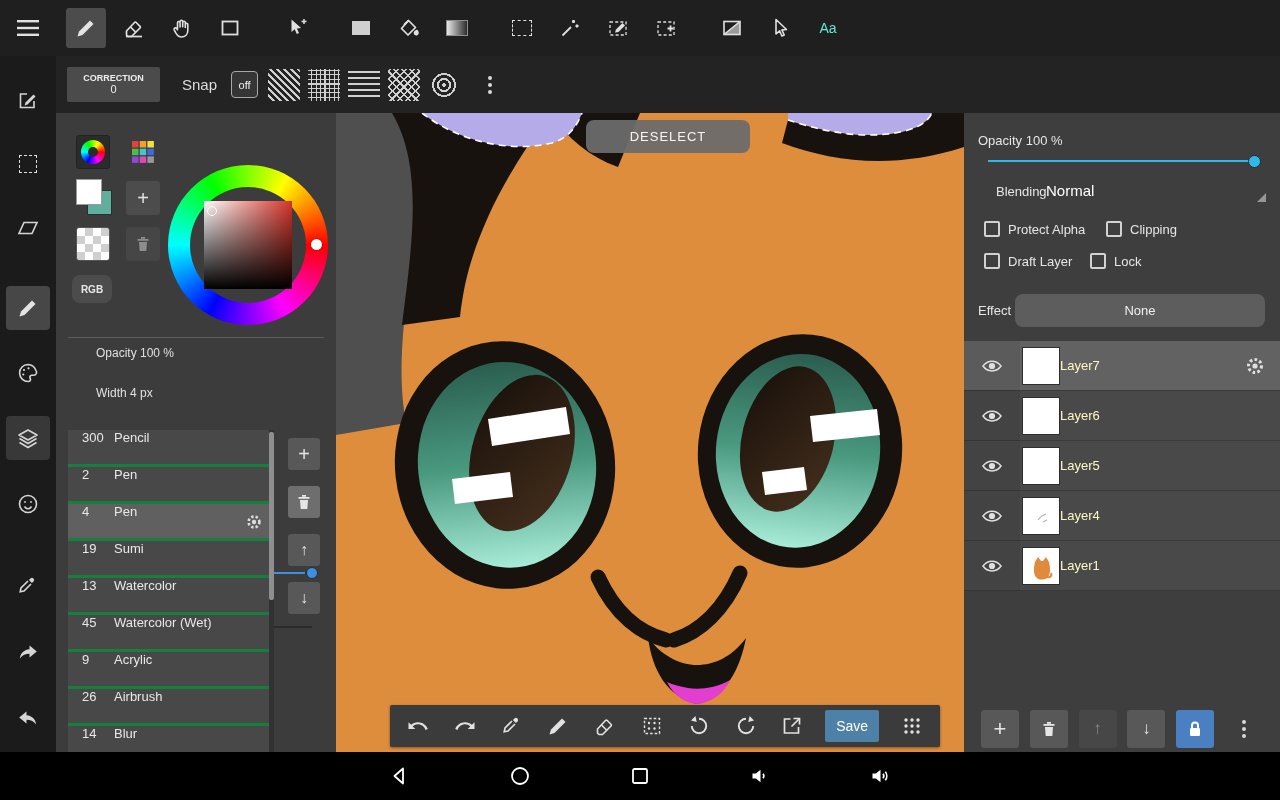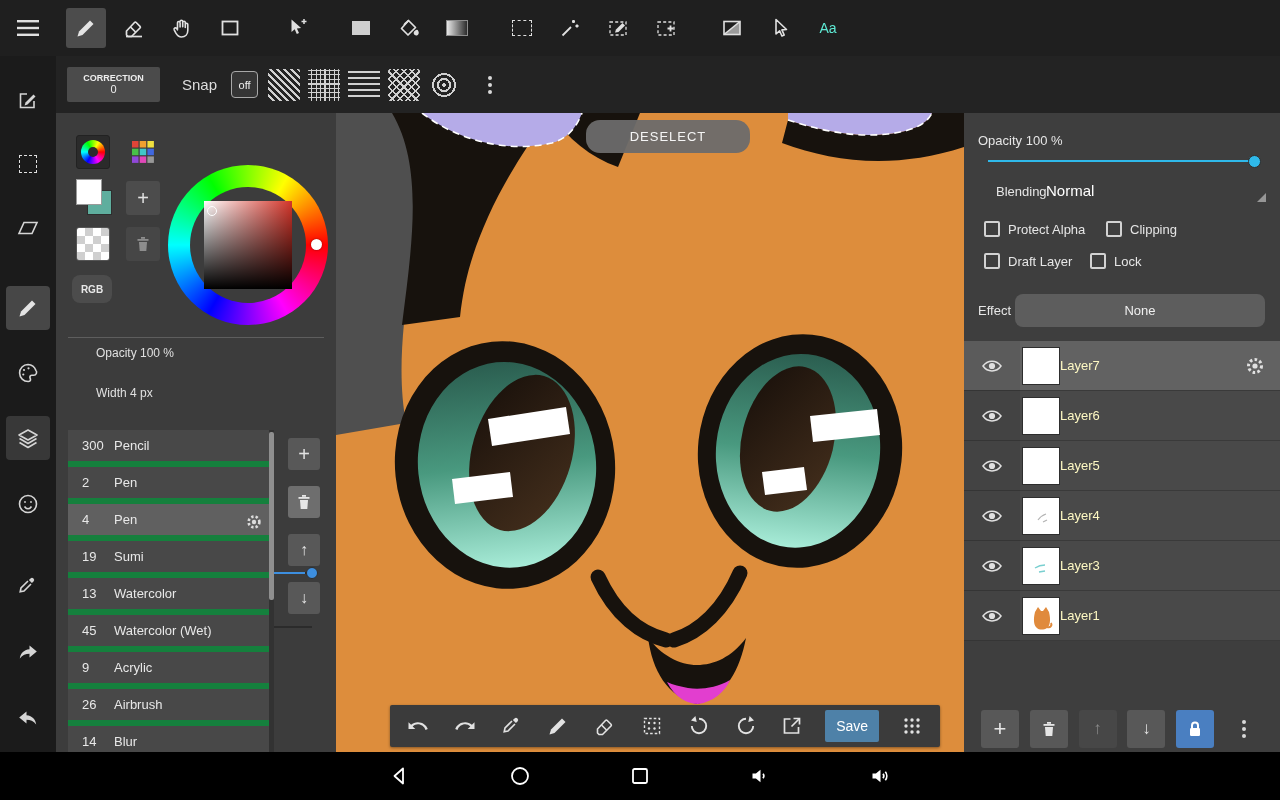--- a/index.html
+++ b/index.html
@@ -58,32 +58,32 @@
 .hue-cursor{position:absolute;left:143px;top:74px;width:11px;height:11px;border-radius:50%;background:#fff;box-shadow:0 0 2px #0008}
 .divider{background:#5e5e5e;height:1px}
 .small-label{font-size:12px;color:#e0e0e0}
 .slider{position:relative;height:14px}
 .slider .track{position:absolute;left:0;right:0;top:6px;height:2px;background:#2b2b2b}
 .slider .fill{position:absolute;left:0;top:6px;height:2px}
 .slider .thumb{position:absolute;top:1px;width:12px;height:12px;border-radius:50%}
 .blue .fill,.blue .thumb{background:#3d8fe0}
 .cyan .fill,.cyan .thumb{background:#2fb9ea}
 .brush-list{left:12px;top:317px;width:201px;height:322px;overflow:hidden;background:#3a3a3a}
-.brush-row{height:37px;display:flex;align-items:center;background:#484848;border-bottom:6px solid #15803d;position:relative;font-size:13px}
+.brush-row{height:37px;display:flex;align-items:flex-start;background:#484848;border-bottom:3px solid #15803d;position:relative;font-size:13px}
 .brush-row.sel{background:#606060}
 .brush-size{margin-left:14px;width:32px;color:#e8e8e8}
 .brush-name{color:#e8e8e8}
 .brush-gear{position:absolute;right:6px;top:9px}
 .vscroll{left:213px;top:317px;width:5px;height:322px;background:#323232}
 .vscroll i{display:block;margin-top:2px;width:5px;height:168px;background:#8f8f8f;border-radius:2px}
 .side-btn{position:absolute;left:232px;width:32px;height:32px;background:#585858;border-radius:3px;display:flex;align-items:center;justify-content:center;font-size:16px;color:#e2e2e2}
 
 .canvas-area{position:absolute;left:336px;top:113px;width:628px;height:639px;background:#dd8d3c;overflow:hidden;z-index:3}
 .art{position:absolute;left:0;top:0;width:628px;height:639px}
-.deselect{position:absolute;left:250px;top:7px;width:164px;height:33px;background:rgba(108,108,108,.95);border-radius:14px;color:#f5f5f5;font-size:13px;letter-spacing:1px;display:flex;align-items:center;justify-content:center}
+.deselect{position:absolute;left:250px;top:7px;width:164px;height:33px;background:rgba(108,108,108,.95);border-radius:8px;color:#f5f5f5;font-size:13px;letter-spacing:1px;display:flex;align-items:center;justify-content:center}
 .float-bar{position:absolute;left:54px;top:592px;width:550px;height:42px;background:#3b3b3b;border-radius:2px;display:flex;align-items:center;justify-content:space-between;padding:0 14px;box-shadow:0 1px 3px rgba(0,0,0,.4)}
 .fbtn{width:28px;height:28px;display:flex;align-items:center;justify-content:center}
 .save-btn{width:54px;height:32px;background:#4e81a8;border-radius:2px;color:#fff;font-size:14px;display:flex;align-items:center;justify-content:center}
 
 .right-panel{position:absolute;left:964px;top:113px;width:316px;height:639px;background:#3e3e3e;z-index:4}
 .rp{position:absolute}
 .rp-label{font-size:13px;color:#e6e6e6}
 .blend-val{font-size:15px;color:#fff}
 .corner-tri{width:0;height:0;border-bottom:9px solid #969696;border-left:9px solid transparent}
 .cb{width:16px;height:16px;border:2px solid #d2d2d2;border-radius:2px;background:transparent}
@@ -619,34 +619,20 @@
       </div>
       <div class="layer-row">
         <span class="eye-cell">
             <svg width="22" height="22">
               <path d="M2 11 C6.5 4.5 15.5 4.5 20 11 C15.5 17.5 6.5 17.5 2 11 Z" fill="none" stroke="#e0e0e0" stroke-width="1.5"></path>
               <circle cx="11" cy="11" r="3.1" fill="#e0e0e0"></circle>
             </svg>
           </span>
         <span class="thumb">
             <svg width="36" height="36" viewBox="0 0 36 36">
-              <path d="M12 20 c3-2 6-3 10-3 M16 24 l6-1" stroke="#79cfd0" fill="none" stroke-width="1.4"></path>
-            </svg>
-          </span>
-        <span class="layer-name">Layer3</span>
-      </div>
-      <div class="layer-row">
-        <span class="eye-cell">
-            <svg width="22" height="22">
-              <path d="M2 11 C6.5 4.5 15.5 4.5 20 11 C15.5 17.5 6.5 17.5 2 11 Z" fill="none" stroke="#e0e0e0" stroke-width="1.5"></path>
-              <circle cx="11" cy="11" r="3.1" fill="#e0e0e0"></circle>
-            </svg>
-          </span>
-        <span class="thumb">
-            <svg width="36" height="36" viewBox="0 0 36 36">
               <path d="M12 14 l3-5 3 4 h2 l3-4 3 5 c2 8 1 14-2 16 c-3 2-8 2-10 0 c-3-2-4-8-2-16 Z" fill="#e08a3c"></path>
               <path d="M24 29 c4 1 5-2 4-4" stroke="#e08a3c" fill="none" stroke-width="2"></path>
             </svg>
           </span>
         <span class="layer-name">Layer1</span>
       </div>
     </div>
 
     <div class="rp rp-bottom">
       <button class="rbtn">

